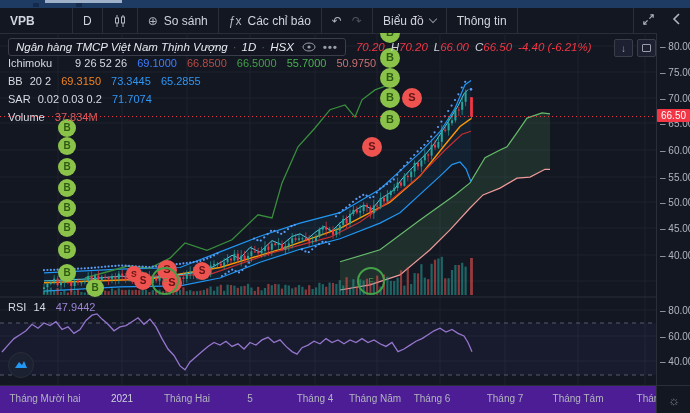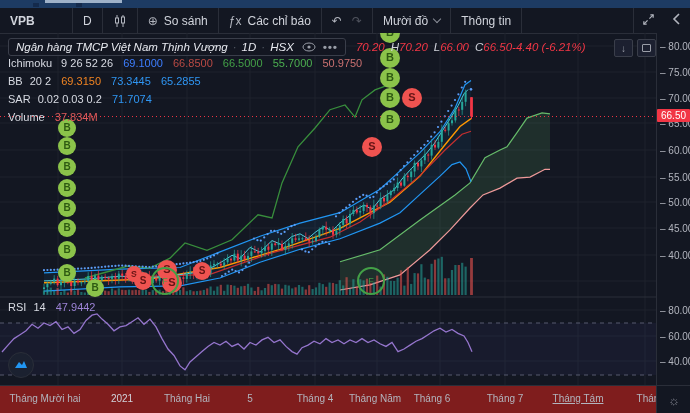--- a/index.html
+++ b/index.html
@@ -26,21 +26,21 @@
   #chart-wrap{position:absolute;left:0;top:33px;width:690px;height:380px;}
   #chart-svg{position:absolute;left:0;top:0;}
   
   #paxis{position:absolute;left:656px;top:0;width:34px;height:352px;border-left:1px solid #2a2e39;
          background:#131722;font-size:10px;color:#b2b5be;}
   .pa-label{position:absolute;left:3px;white-space:nowrap;}
   #price-tag{position:absolute;left:0px;width:33px;background:#f23645;color:#fff;
              font-size:10px;text-align:center;padding:1px 0;border-radius:1px;}
   
   #taxis{position:absolute;left:0;top:352px;width:656px;height:28px;border-top:1px solid #2a2e39;
-         background:#7f1d1d;font-size:10px;color:#b2b5be;overflow:hidden;}
+         background:#4c1d95;font-size:10px;color:#b2b5be;overflow:hidden;}
   .ta-label{position:absolute;top:7px;transform:translateX(-50%);white-space:nowrap;}
   #taxis-corner{position:absolute;left:656px;top:352px;width:34px;height:28px;border-top:1px solid #2a2e39;
                 border-left:1px solid #2a2e39;background:#131722;color:#787b86;
                 display:flex;align-items:center;justify-content:center;font-size:13px;cursor:pointer;}
   
   #legend{position:absolute;left:8px;top:5px;display:flex;align-items:center;font-size:11.5px;z-index:5;font-style:italic;}
   #legend-pill{display:flex;align-items:center;background:rgba(19,23,34,.92);border:1px solid #3a3e4a;
                border-radius:3px;padding:2px 7px;color:#e8eaf0;cursor:pointer;}
   .pill-sep{color:#565b66;margin:0 5px;}
   #legend-pill .eye{margin-left:8px;display:flex;align-items:center;}
@@ -95,21 +95,21 @@
     </div>
     <div class="tb-item">
       <span class="ico" style="">ƒx</span>
       <span>Các chỉ báo</span>
     </div>
     <div class="tb-item" style="letter-spacing:0">
       <span class="tb-undo" style="letter-spacing:0;margin-right:10px">↶</span>
       <span class="tb-redo">↷</span>
     </div>
     <div class="tb-item">
-      <span>Mười đồ</span>
+      <span>Biểu đồ</span>
       <span class="chev"></span>
     </div>
     <div class="tb-item">
       <span>Thông tin</span>
     </div>
     <div class="tb-item tb-spacer"></div>
     <div class="tb-item tb-icon" style="border-left:1px solid #2a2e39;border-right:none">
       <span>
         <svg width="13" height="13" viewBox="0 0 14 14" fill="none" stroke="#b2b5be" stroke-width="1.3">
           <path d="M9 2h3v3"></path>
@@ -734,27 +734,27 @@
         <span class="dots">•••</span>
       </div>
       <div id="ohlc">
         <span style="margin-left:4px">70.20</span>
         <span class="lt">H</span>
         <span>70.20</span>
         <span class="lt">L</span>
         <span>66.00</span>
         <span class="lt">C</span>
         <span>66.50</span>
-        <span style="margin-left:0">-4.40 (-6.21%)</span>
+        <span style="margin-left:6px">-4.40 (-6.21%)</span>
       </div>
     </div>
 
     <div class="ind-row" style="top:24px">
       <span class="nm">Ichimoku</span>
-      <span class="nm" style="margin-left:6px">9 26 52 26</span>
+      <span class="nm" style="margin-left:20px">9 26 52 26</span>
       <span class="v" style="color:#3d7eff">69.1000</span>
       <span class="v" style="color:#b94a44">66.8500</span>
       <span class="v" style="color:#43a047">66.5000</span>
       <span class="v" style="color:#4caf50">55.7000</span>
       <span class="v" style="color:#c97070">50.9750</span>
     </div>
     <div class="ind-row" style="top:42px">
       <span class="nm">BB</span>
       <span class="nm" style="margin-left:4px">20 2</span>
       <span class="v" style="color:#ef8322">69.3150</span>
@@ -806,20 +806,20 @@
       </div>
     <div id="taxis">
         <div class="ta-label" style="left: 45px;">Tháng Mười hai</div>
         <div class="ta-label" style="left: 122px; color: rgb(209, 212, 220);">2021</div>
         <div class="ta-label" style="left: 187px;">Tháng Hai</div>
         <div class="ta-label" style="left: 250px;">5</div>
         <div class="ta-label" style="left: 315px;">Tháng 4</div>
         <div class="ta-label" style="left: 375px;">Tháng Năm</div>
         <div class="ta-label" style="left: 432px;">Tháng 6</div>
         <div class="ta-label" style="left: 505px;">Tháng 7</div>
-        <div class="ta-label" style="left: 578px; text-decoration: underline;">Tháng Tám</div>
+        <div class="ta-label" style="left: 578px;">Tháng Tám</div>
         <div class="ta-label" style="left: 648px;">Thán</div>
       </div>
     <div id="taxis-corner">
       <span>☼</span>
     </div>
   </div>
 </div>
 
 </body></html>

